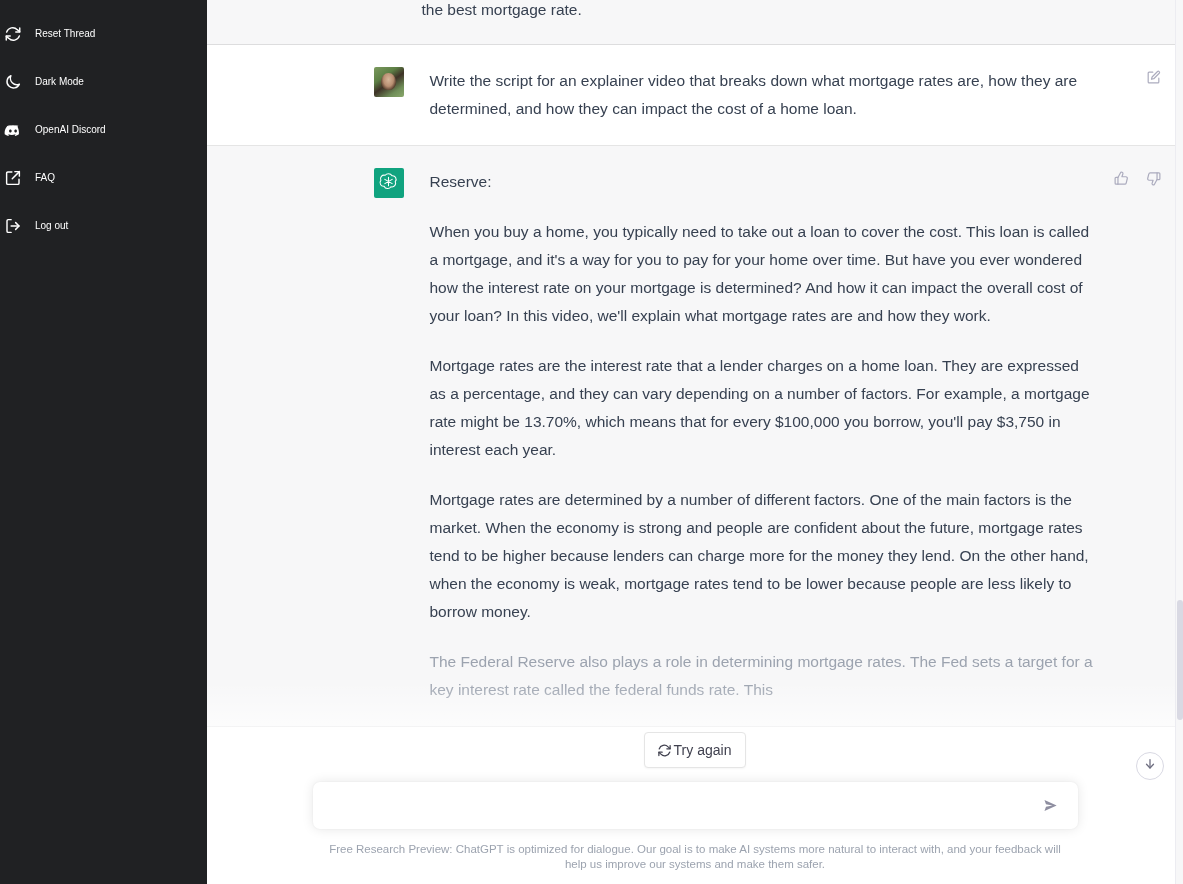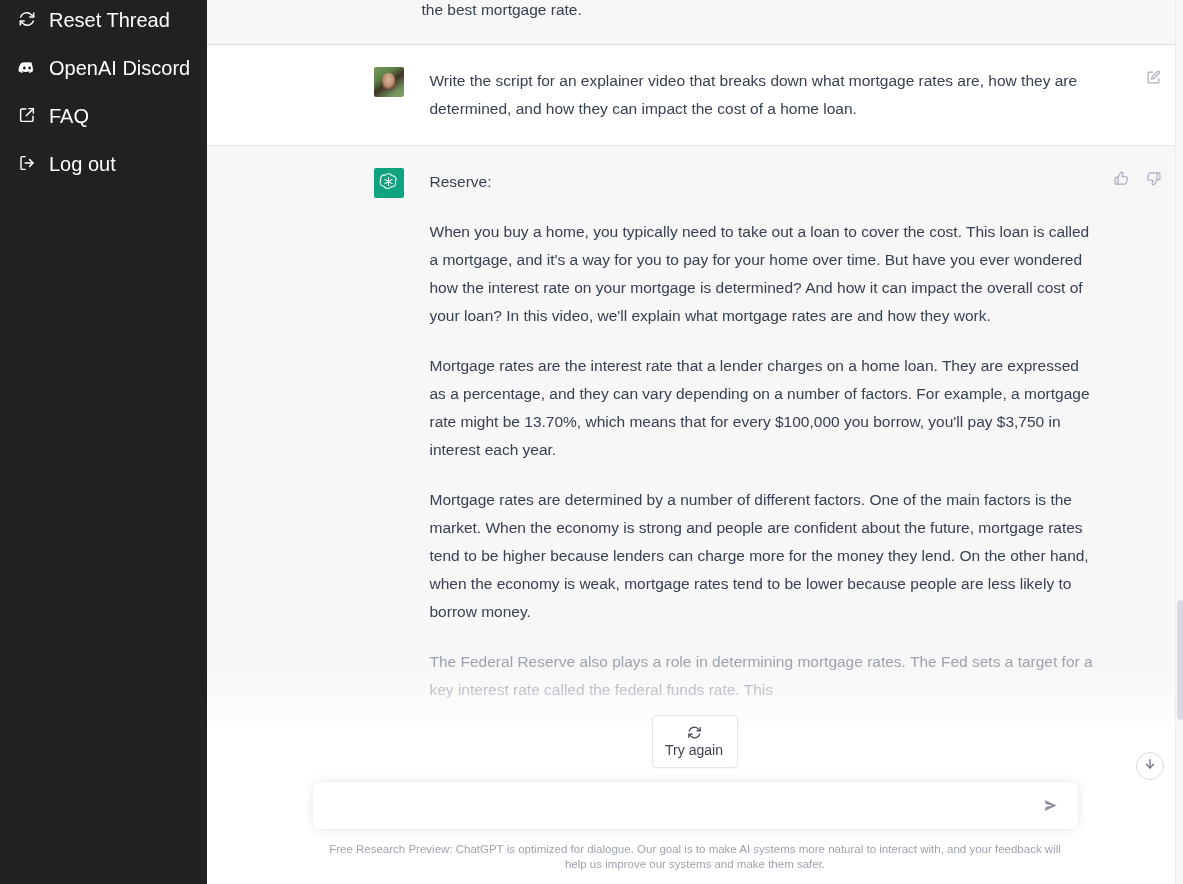--- a/index.html
+++ b/index.html
@@ -26,26 +26,26 @@
     height: 884px;
     background: #202123;
     flex: 0 0 207px;
     padding-top: 10px;
     display: flex;
     flex-direction: column;
   }
 
   .nav-item {
     display: flex;
-    align-items: flex-start;
+    align-items: center;
     gap: 13px;
     height: 48px;
-    padding: 0 16px 0 18px;
+    padding: 0 16px 0 4px;
     color: #ffffff;
-    font-size: 20px;
+    font-size: 10px;
     cursor: pointer;
     user-select: none;
   }
 
   .nav-icon {
     width: 18px;
     height: 18px;
     flex: 0 0 18px;
     display: flex;
     align-items: center;
@@ -193,21 +193,20 @@
     align-items: center;
     gap: 2px;
     background: #ffffff;
     border: 1px solid #e5e5e5;
     border-radius: 4px;
     padding: 9px 14px 9px 12px;
     font-size: 14px;
     color: #40414f;
     cursor: pointer;
     box-shadow: 0 1px 2px rgba(0,0,0,0.04);
-    flex-direction: column;
   }
   .try-again-icon { width: 15px; height: 15px; display: flex; color: #40414f; }
 
   .composer-row {
     display: flex;
     justify-content: center;
     padding: 0 20px;
   }
   .composer-box {
     width: 765px;
@@ -300,20 +299,28 @@
         <svg width="18" height="18" viewBox="0 0 24 24" fill="none" stroke="currentColor" stroke-width="1.9" stroke-linecap="round" stroke-linejoin="round">
           <path d="M3.5 9.5a8.5 8.5 0 0 1 14.2-3.3L21 9"></path>
           <polyline points="21 4 21 9.3 15.7 9.3"></polyline>
           <path d="M20.5 14.5a8.5 8.5 0 0 1-14.2 3.3L3 15"></path>
           <polyline points="3 20 3 14.7 8.3 14.7"></polyline>
         </svg>
       </span>
       <span class="nav-label">Reset Thread</span>
     </div>
 
+    <div class="nav-item">
+      <span class="nav-icon">
+        <svg width="18" height="18" viewBox="0 0 24 24" fill="none" stroke="currentColor" stroke-width="1.9" stroke-linecap="round" stroke-linejoin="round">
+          <path d="M20.5 14.8A8.6 8.6 0 0 1 9.2 3.5a8.6 8.6 0 1 0 11.3 11.3z"></path>
+        </svg>
+      </span>
+      <span class="nav-label">Dark Mode</span>
+    </div>
 
     <div class="nav-item">
       <span class="nav-icon">
         <svg width="19" height="19" viewBox="0 0 24 24" fill="currentColor">
           <path d="M19.6 6.1a16 16 0 0 0-4-1.2l-.2.4a13 13 0 0 1 3.5 1.7 14.6 14.6 0 0 0-13.8 0 13 13 0 0 1 3.5-1.7l-.2-.4a16 16 0 0 0-4 1.2C1.3 9.8.6 13.4.9 16.9a16.3 16.3 0 0 0 4.9 2.4l.9-1.5a10.6 10.6 0 0 1-1.7-.8l.4-.3a11.6 11.6 0 0 0 10 0l.4.3a10.6 10.6 0 0 1-1.7.8l.9 1.5a16.3 16.3 0 0 0 4.9-2.4c.4-4-.8-7.6-2.3-10.8zM8.5 14.7c-1 0-1.8-.9-1.8-2s.8-2 1.8-2 1.8.9 1.8 2-.8 2-1.8 2zm7 0c-1 0-1.8-.9-1.8-2s.8-2 1.8-2 1.8.9 1.8 2-.8 2-1.8 2z"></path>
         </svg>
       </span>
       <span class="nav-label">OpenAI Discord</span>
     </div>
 

